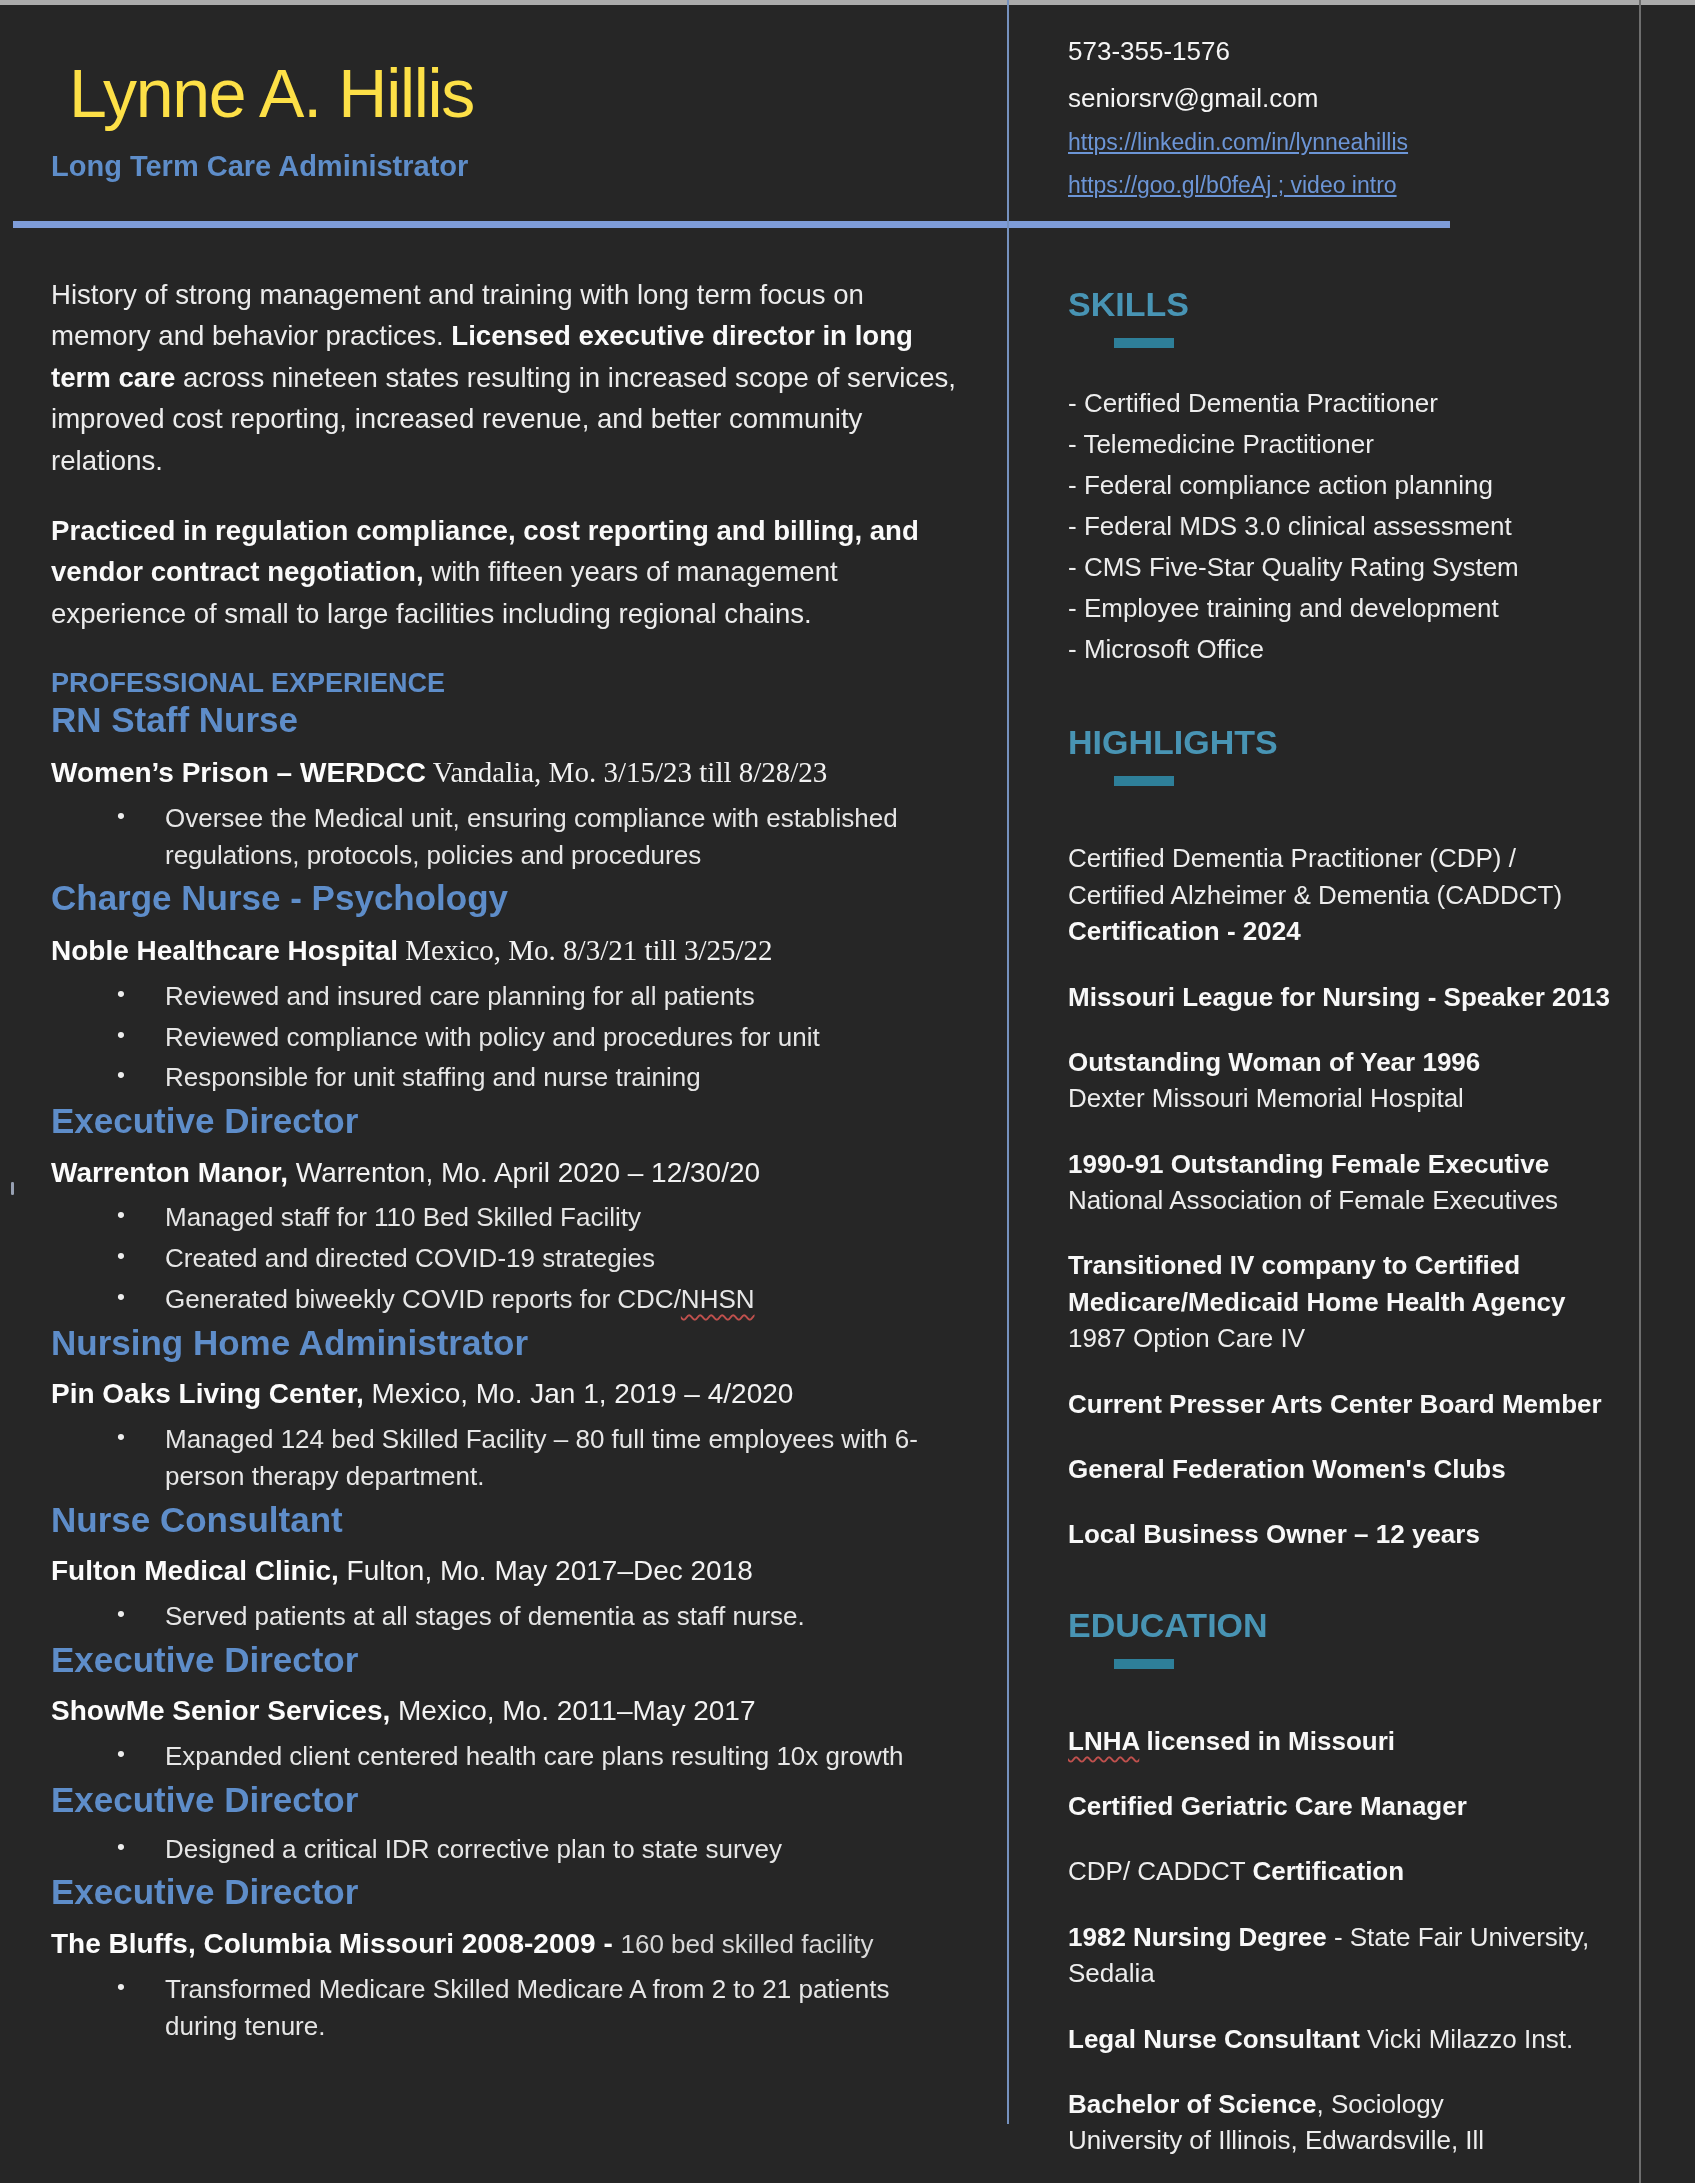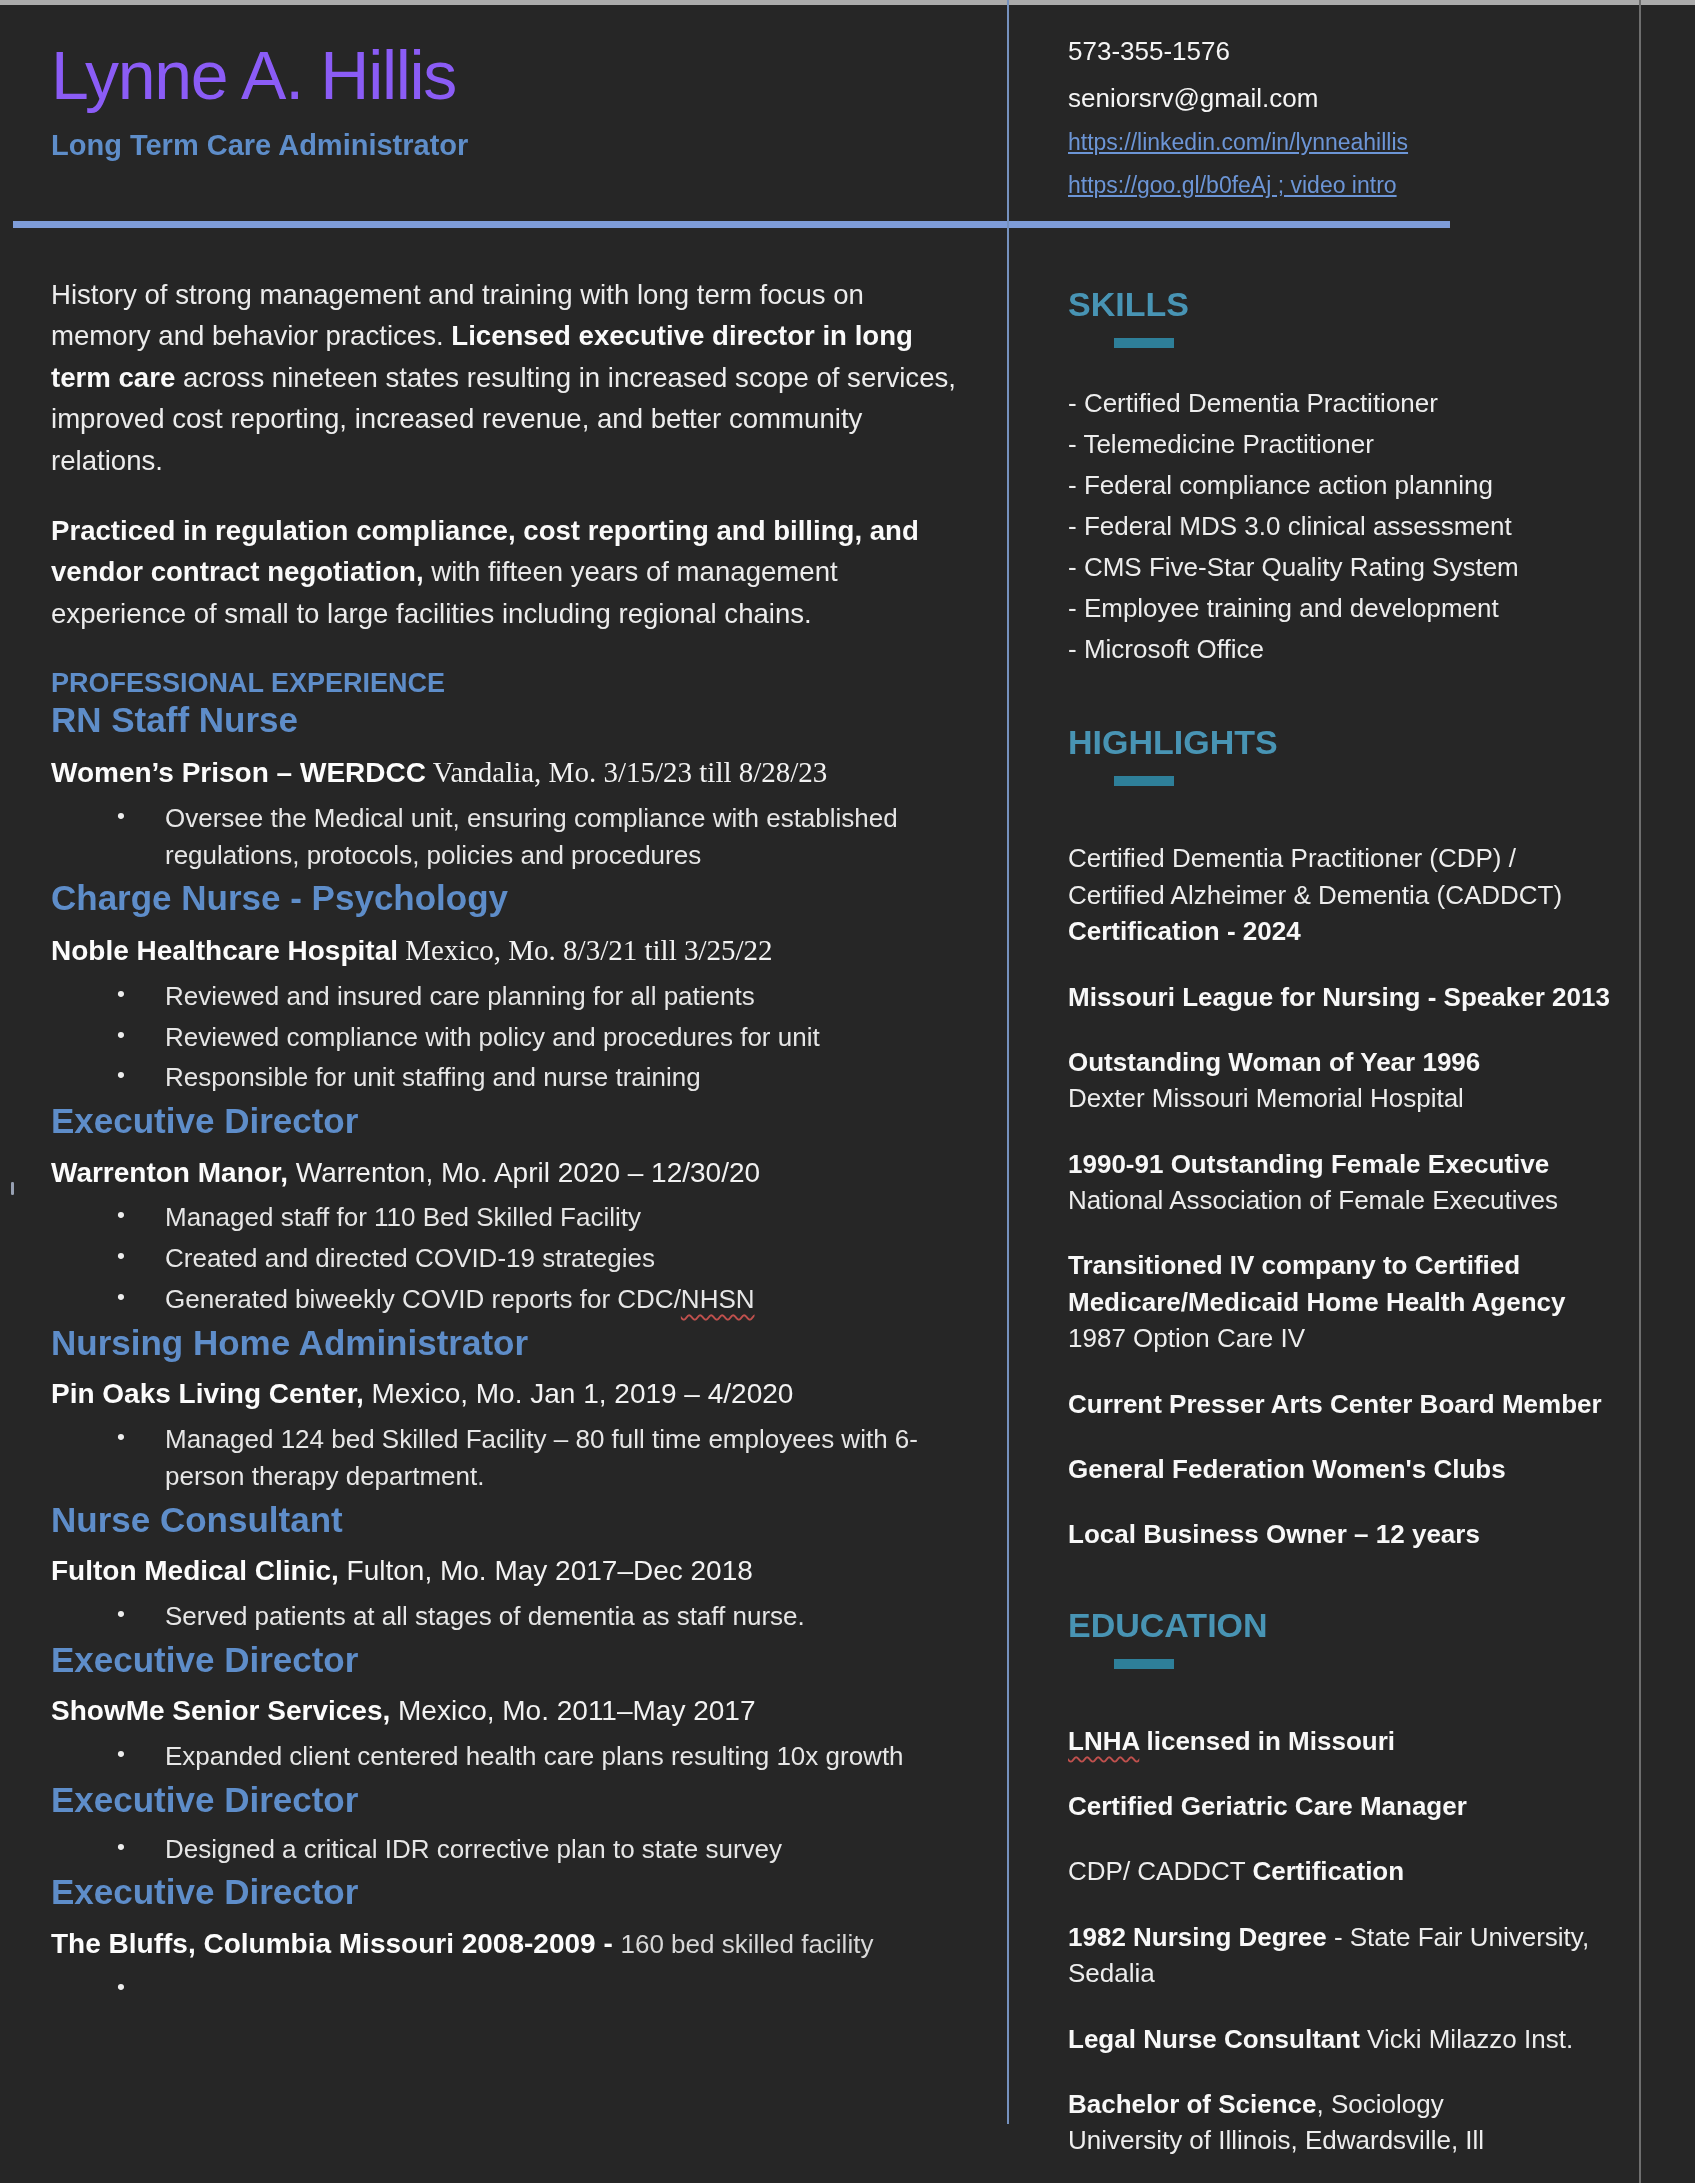--- a/index.html
+++ b/index.html
@@ -15,21 +15,21 @@
   .top-strip{position:absolute;top:0;left:0;width:100%;height:5px;background:#ABABAB;}
   .right-edge{position:absolute;top:0;left:1639px;width:1.9px;height:100%;background:#6E6E6E;}
   .edge-tick{position:absolute;left:10.7px;top:1182px;width:3.1px;height:12.5px;background:#97A0B2;border-radius:1.3px;}
   
   .hrule{position:absolute;top:221px;left:12.5px;width:1437px;height:6.9px;background:#7E9CD8;}
   .vdivider{position:absolute;top:0;left:1007px;width:1.9px;height:2124px;background:#7591BE;}
 
   
   .header{position:absolute;top:36px;left:51px;}
   .header h1{
-    margin:0;font-size:68px;font-weight:400;color:#8b5cf6;
+    margin:18px;font-size:68px;font-weight:400;color:#fde047;
     letter-spacing:-1.3px;line-height:1.15;
   }
   .person-title{margin-top:15px;font-size:29px;font-weight:700;color:#5E8DC9;}
 
   
   .contact{position:absolute;top:32px;left:1068px;font-size:26px;line-height:1.5;}
   .contact .c-line{color:#F5F5F5;margin:0 0 7.5px 0;white-space:nowrap;}
   .contact a{display:block;color:#6C95D6;text-decoration:underline;font-size:23px;margin:0 0 8.8px 0;white-space:nowrap;cursor:pointer;}
 
   
@@ -194,20 +194,21 @@
           </li>
       </ul>
     </div>
 
     <div>
       <div class="job-title">Executive Director</div>
       <div class="employer"><span class="b">The Bluffs,</span><span class="b"> Columbia Missouri 2008-2009 - </span><span class="tail">160 bed skilled facility</span></div>
       <ul class="bullets">
         <li>
             <span class="dot">•</span>
+            <span class="bt">Transformed Medicare Skilled Medicare A from 2 to 21 patients during tenure.</span>
           </li>
       </ul>
     </div>
 
   </main>
 
   <aside class="right-col">
 
     <section class="skills-sect">
       <h2 class="sec-head-right">SKILLS</h2>

